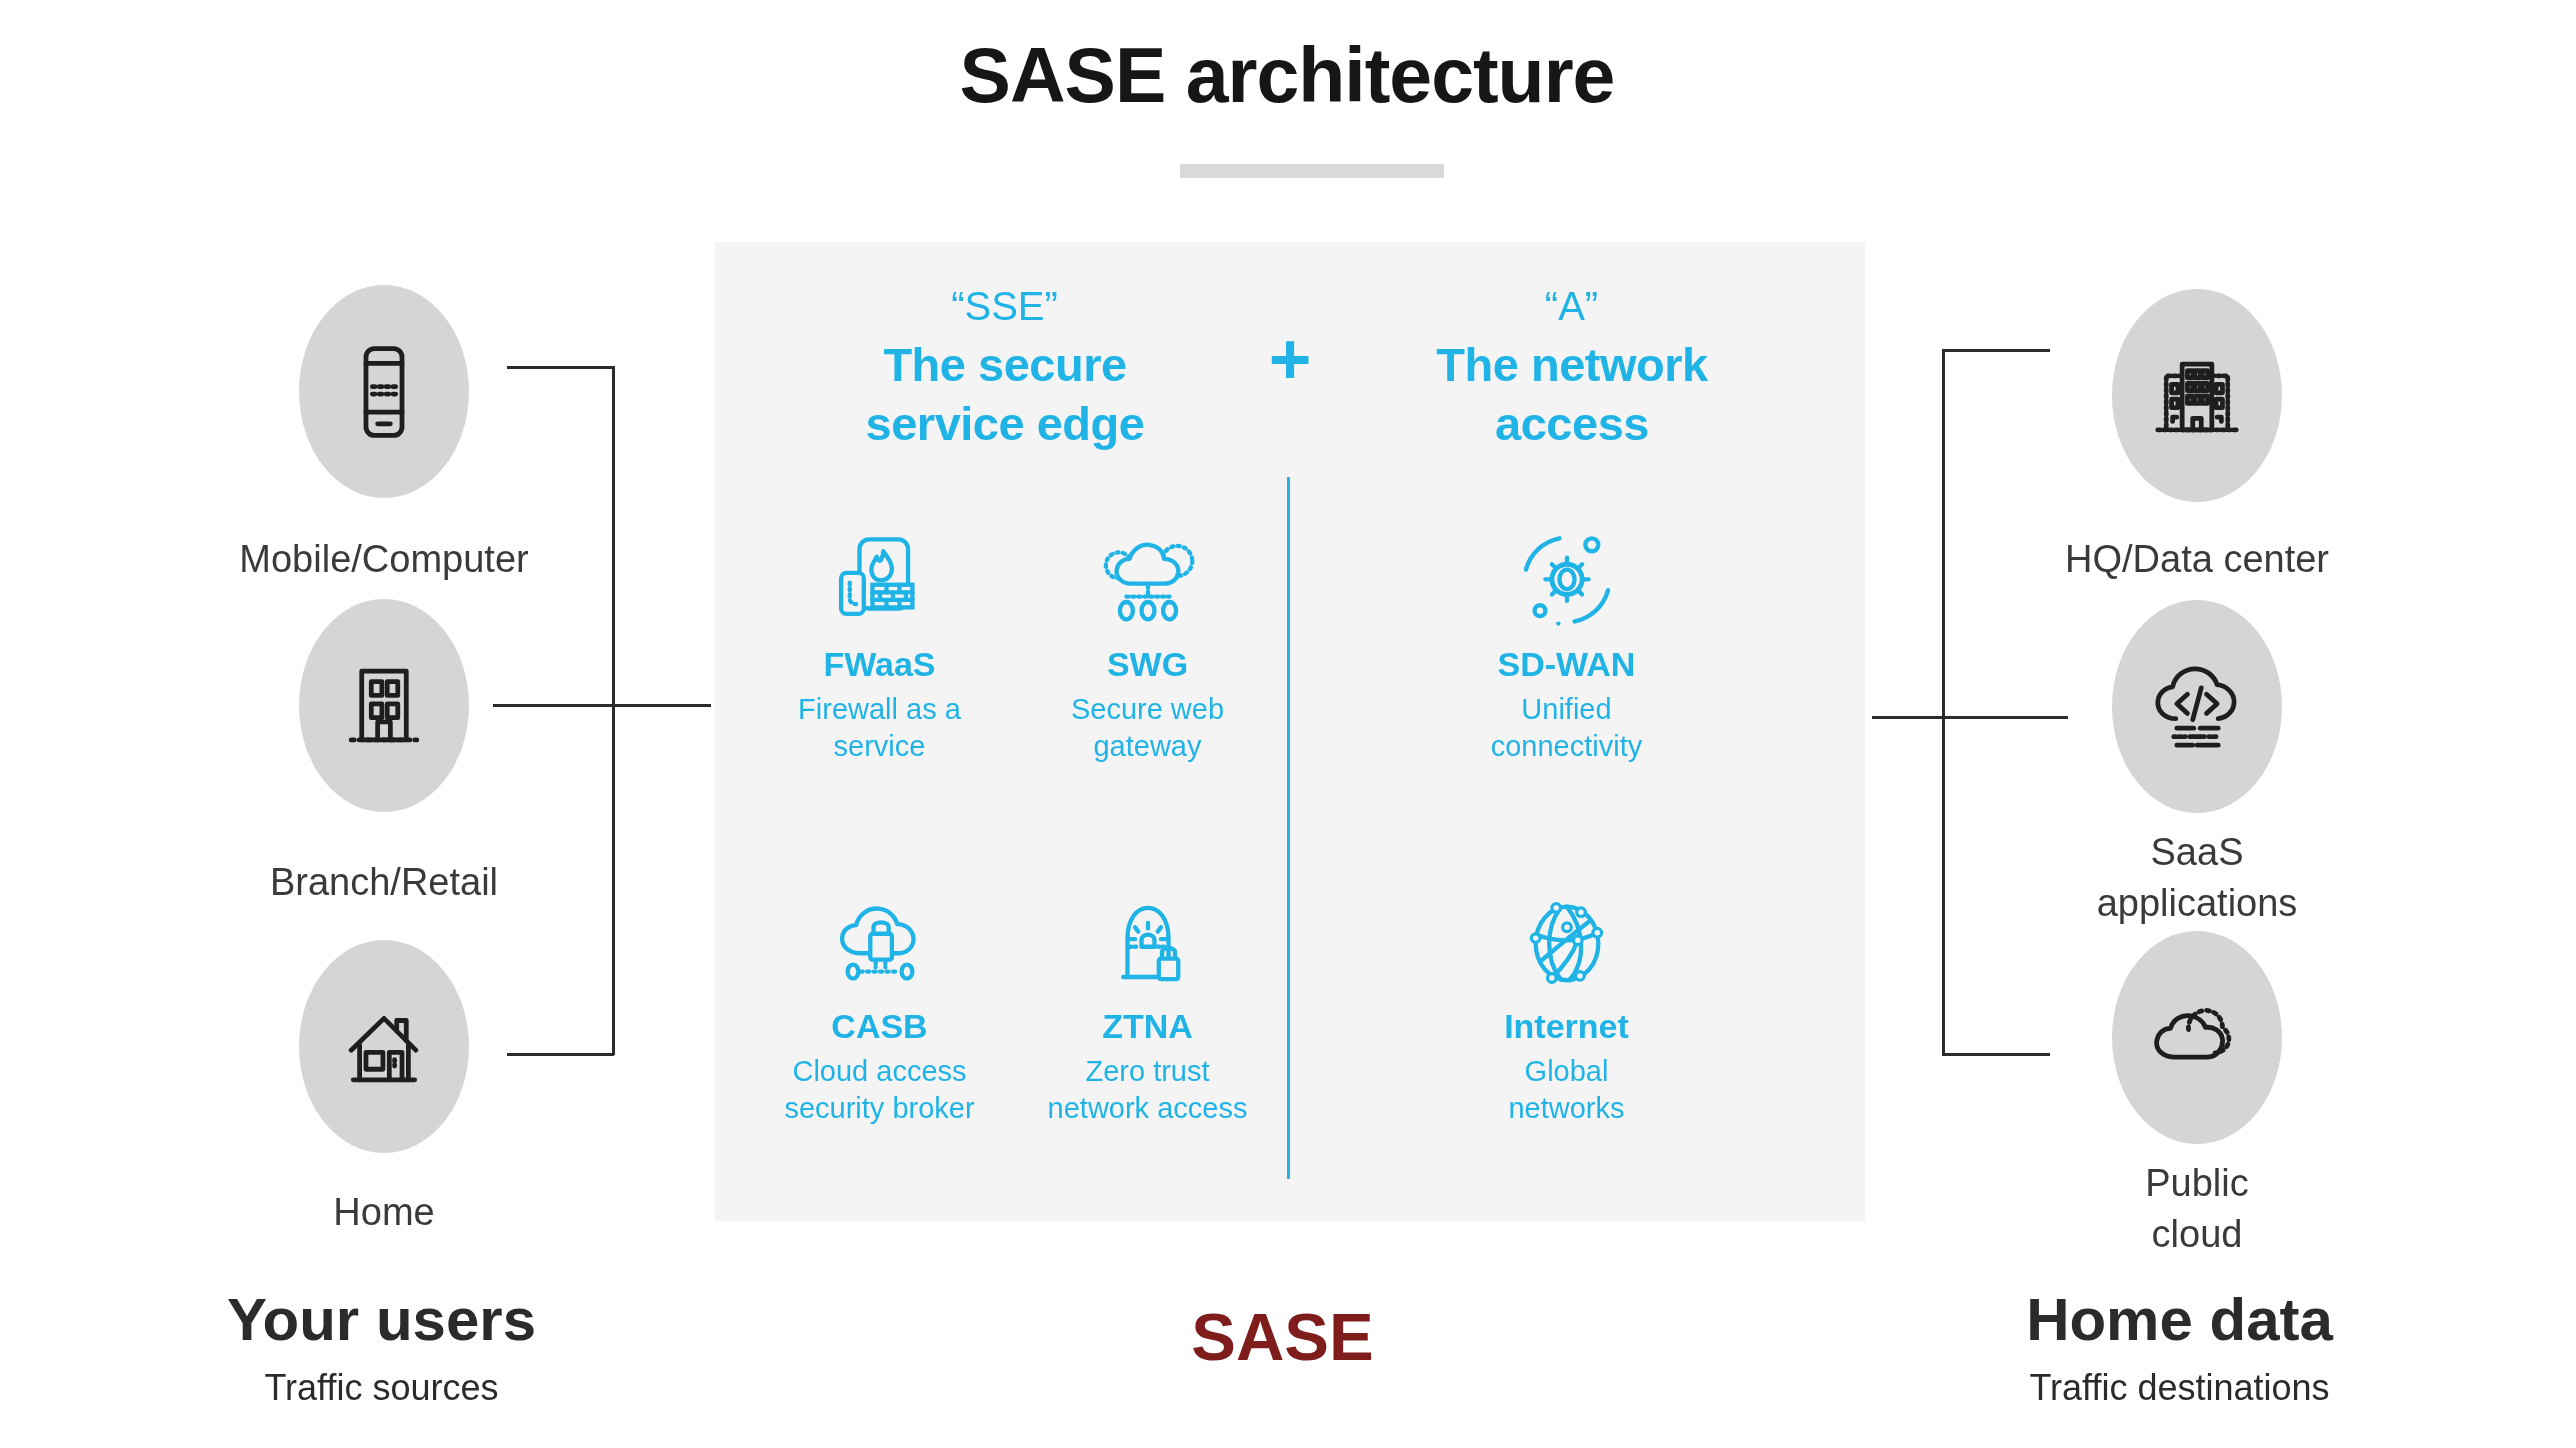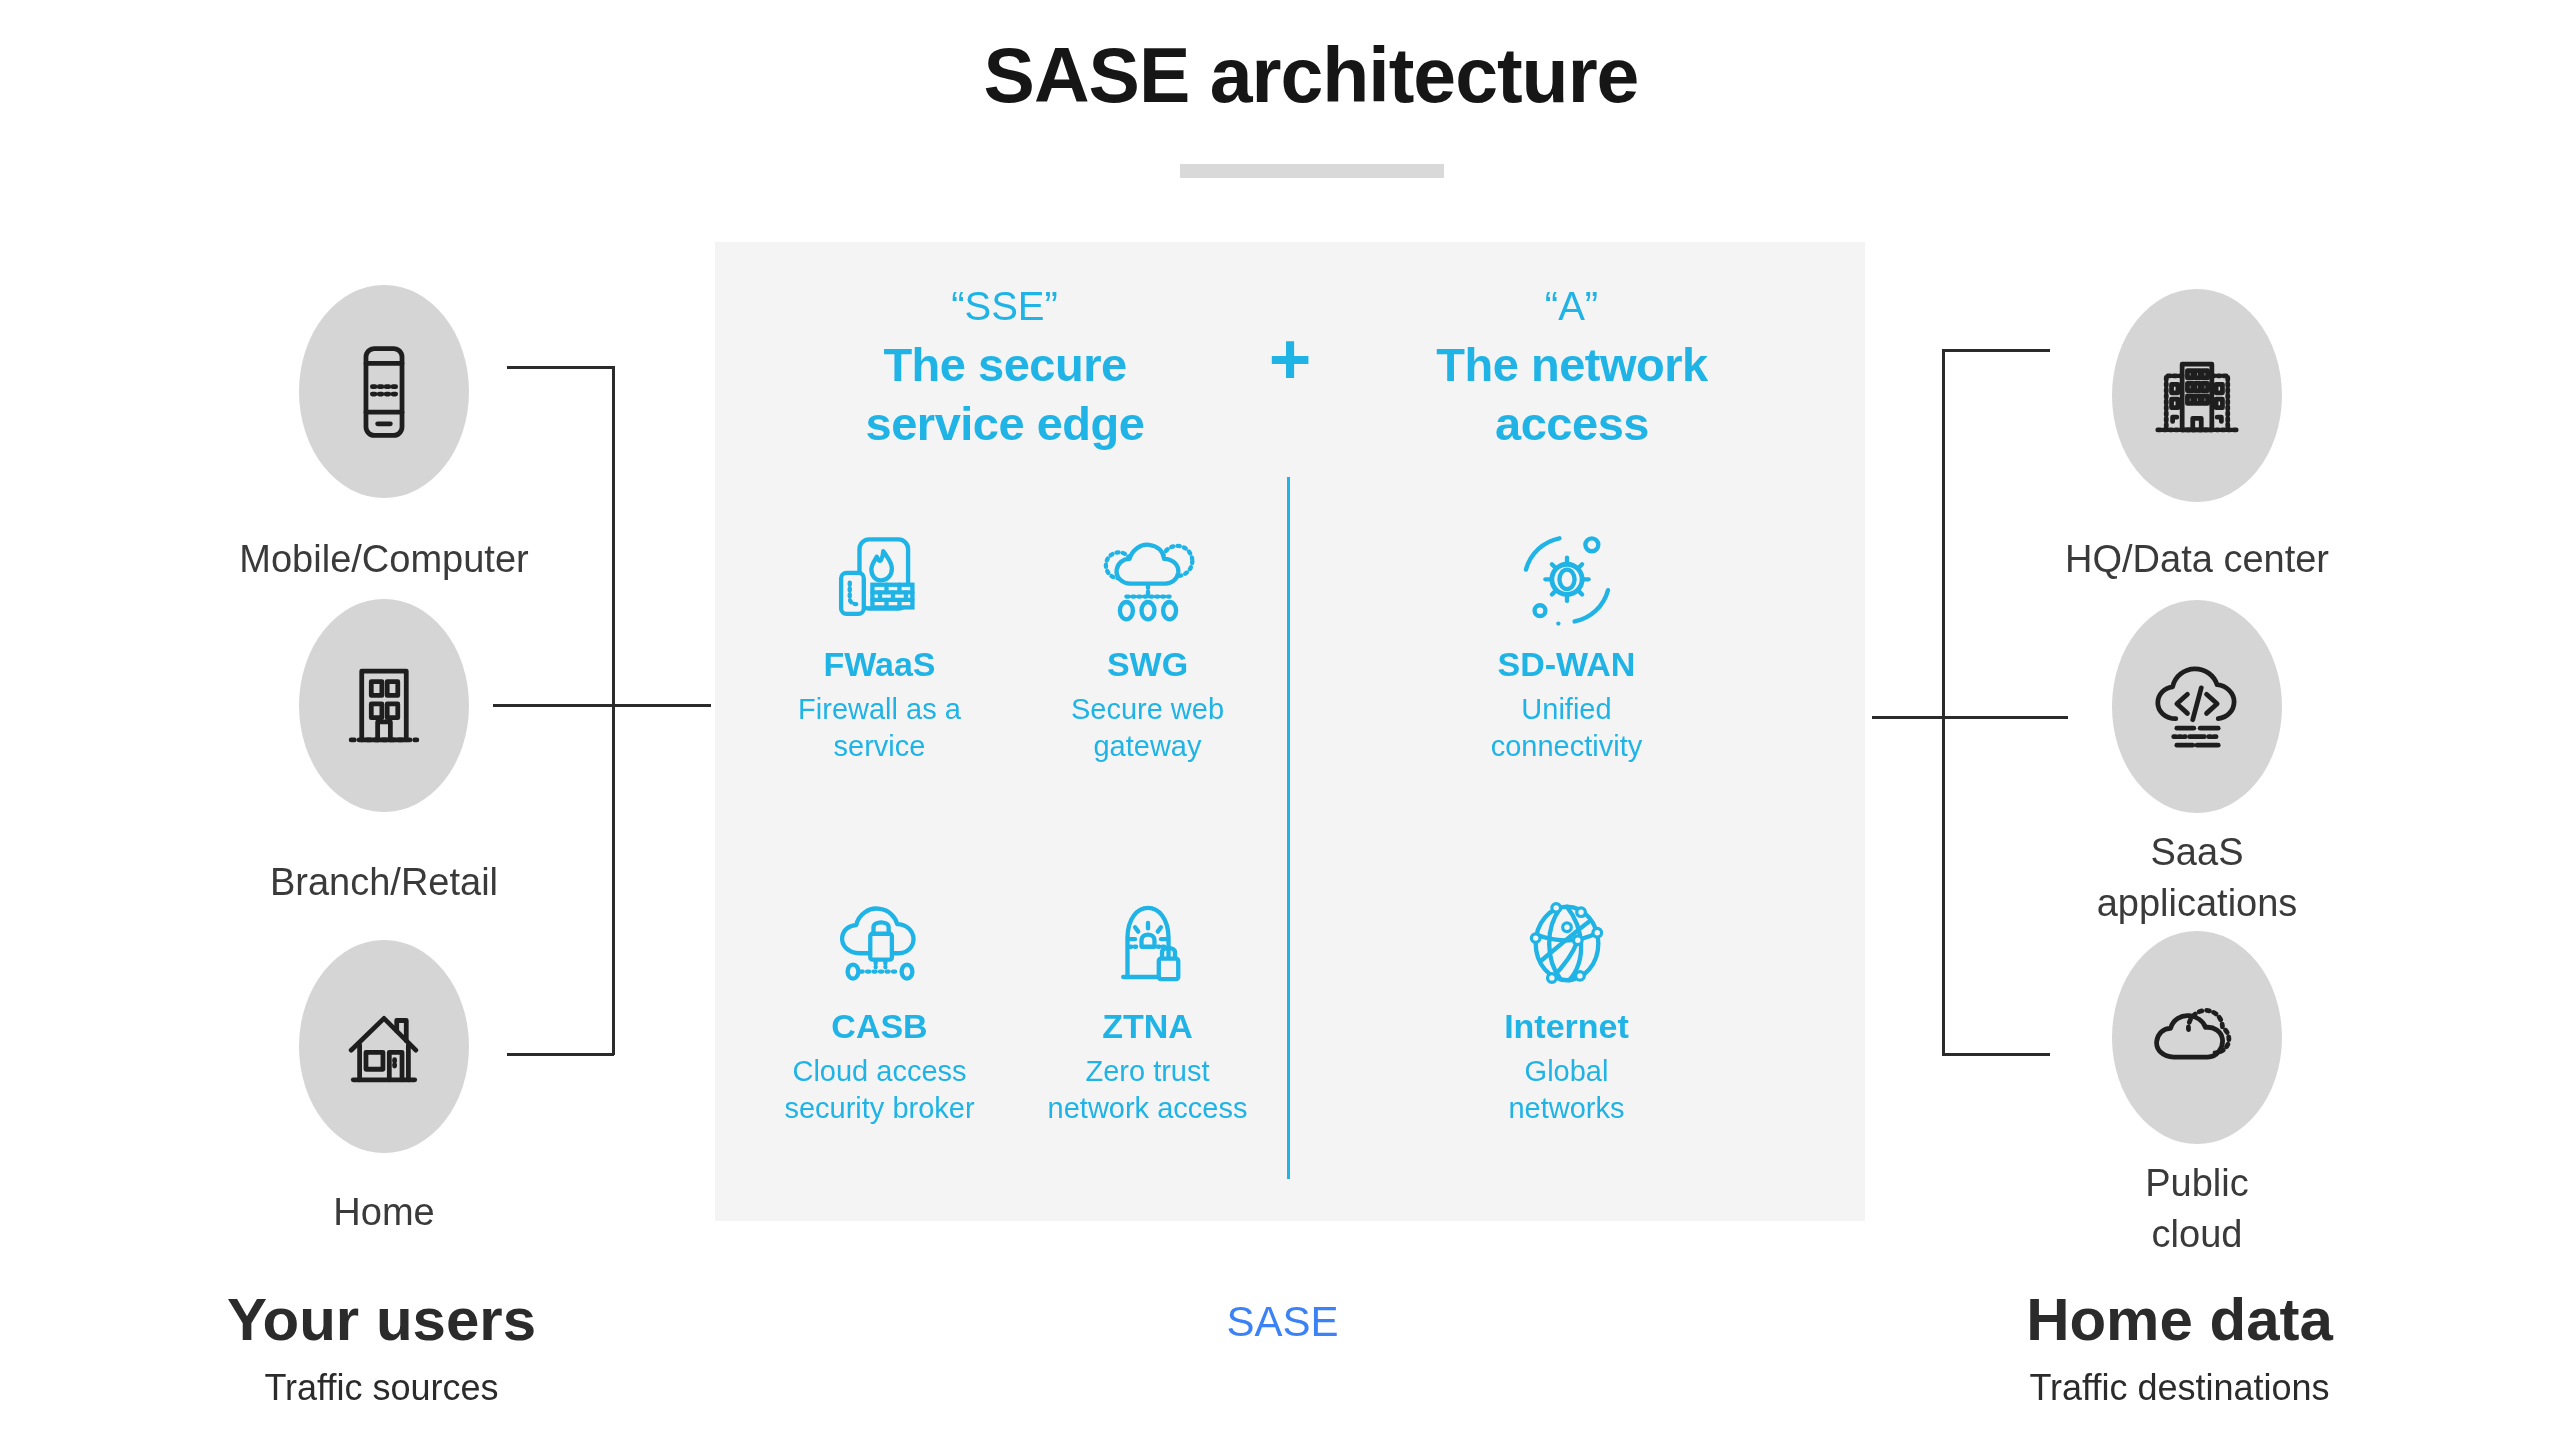--- a/index.html
+++ b/index.html
@@ -1,19 +1,19 @@
 <!DOCTYPE html>
 <html style="font-size:8.2px"><head>
 <meta charset="utf-8">
 <style>
   html,body{margin:0;padding:0;background:#ffffff;}
   body{font-family:"Liberation Sans","DejaVu Sans",sans-serif;}
   .stage{position:relative;width:2576px;height:1449px;background:#ffffff;overflow:hidden;}
 
-  .title{position:absolute;left:796px;top:31px;width:1030px;margin:0;
+  .title{position:absolute;left:772px;top:31px;width:1030px;margin:0;
          font-size:77px;font-weight:bold;letter-spacing:-1px;color:#161616;text-align:center;}
   .title-underline{position:absolute;left:1180px;top:164px;width:264px;height:14.4px;background:#d9d9d9;}
 
   .center-box{position:absolute;left:715px;top:242px;width:1150px;height:979px;background:#f4f4f5;}
   .quote-line{position:absolute;width:361px;font-size:40px;font-weight:400;color:#1FB3E6;text-align:center;}
   .hdr-line{position:absolute;width:464px;font-size:47px;font-weight:bold;color:#1FB3E6;text-align:center;letter-spacing:-0.5px;}
   .plus{position:absolute;left:1249px;top:320px;width:82px;height:82px;font-size:73px;font-weight:bold;
         color:#1FB3E6;text-align:center;line-height:77px;}
   .divider{position:absolute;left:1287px;top:477px;width:2.6px;height:702px;background:#1FB3E6;}
 
@@ -25,21 +25,21 @@
   .circle{position:absolute;width:170px;height:213px;background:#d5d5d6;border-radius:50%;
           display:flex;align-items:center;justify-content:center;}
   .circle-label{position:absolute;width:412px;font-size:38px;color:#3a3a3a;text-align:center;}
 
   .line{position:absolute;background:#2b2b2b;}
 
   .footer-block{position:absolute;width:515px;text-align:center;color:#2b2b2b;}
   .footer-bold{font-size:60px;font-weight:bold;}
   .footer-reg{font-size:36px;margin-top:13.4px;}
   .sase-footer{position:absolute;left:1128px;top:1298px;width:309px;text-align:center;
-               font-size:42px;font-weight:normal;color:#3b82f6;}
+               font-size:67px;font-weight:bold;color:#7f1d1d;}
 
   svg{display:block;}
   svg .dk{stroke:#1e1e1e;fill:none;stroke-width:4.5;stroke-linecap:round;stroke-linejoin:round;}
   svg .ac{stroke:#1FB3E6;fill:none;stroke-width:4;stroke-linecap:round;stroke-linejoin:round;}
 </style>
 </head>
 <body>
 
 <div class="stage">
 

